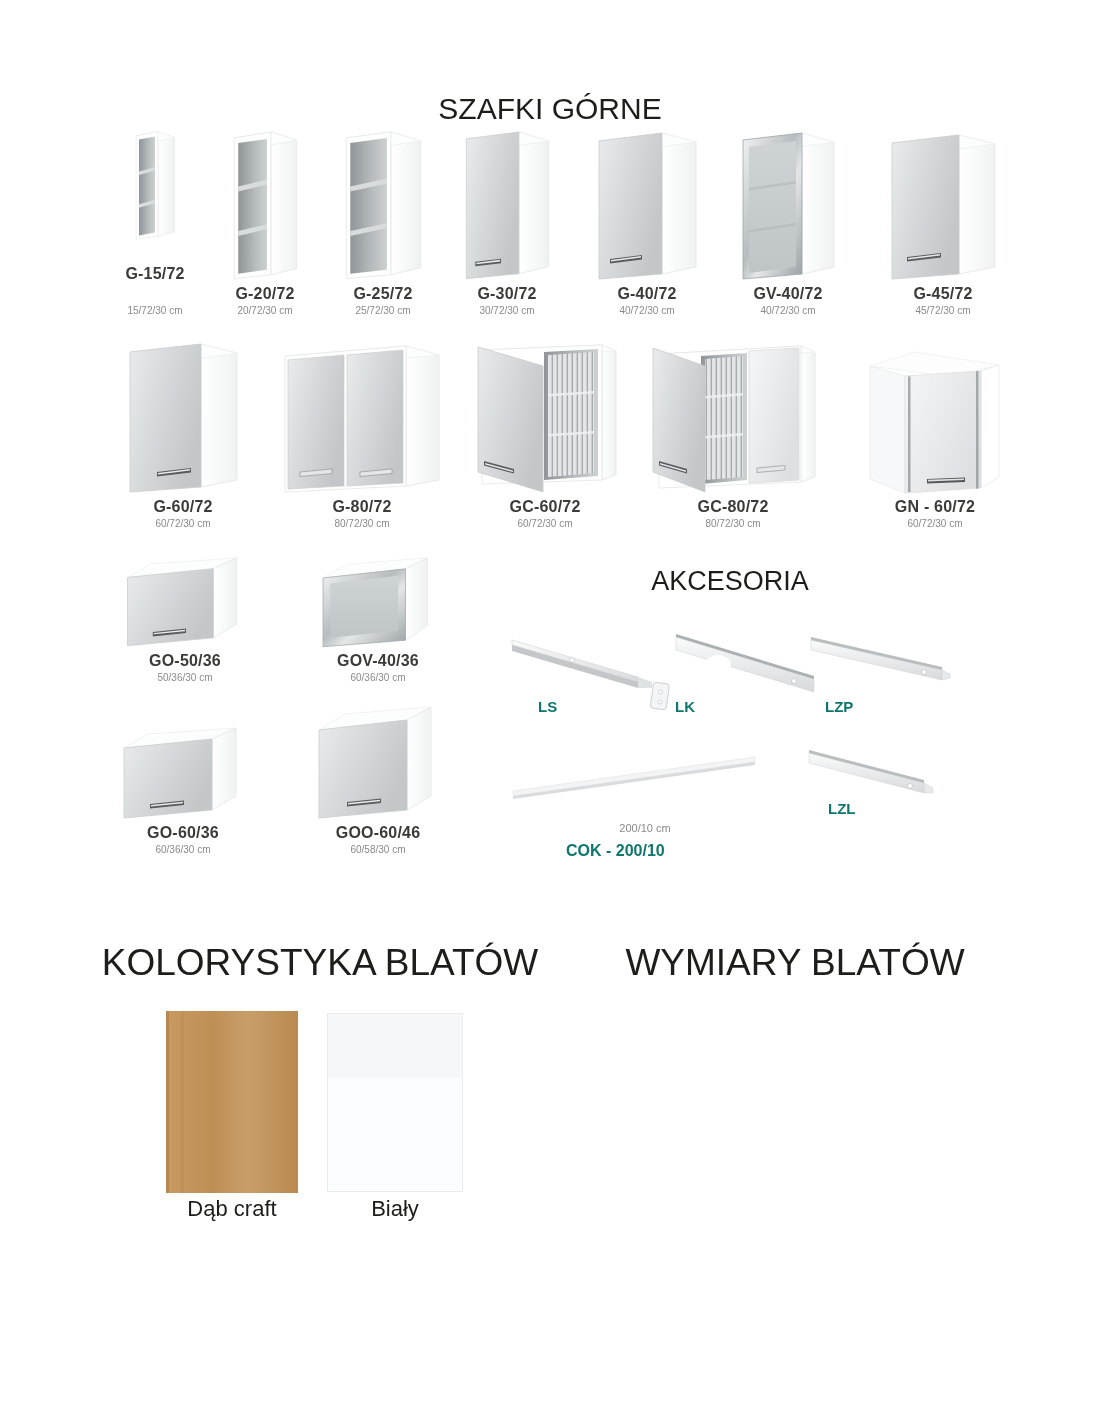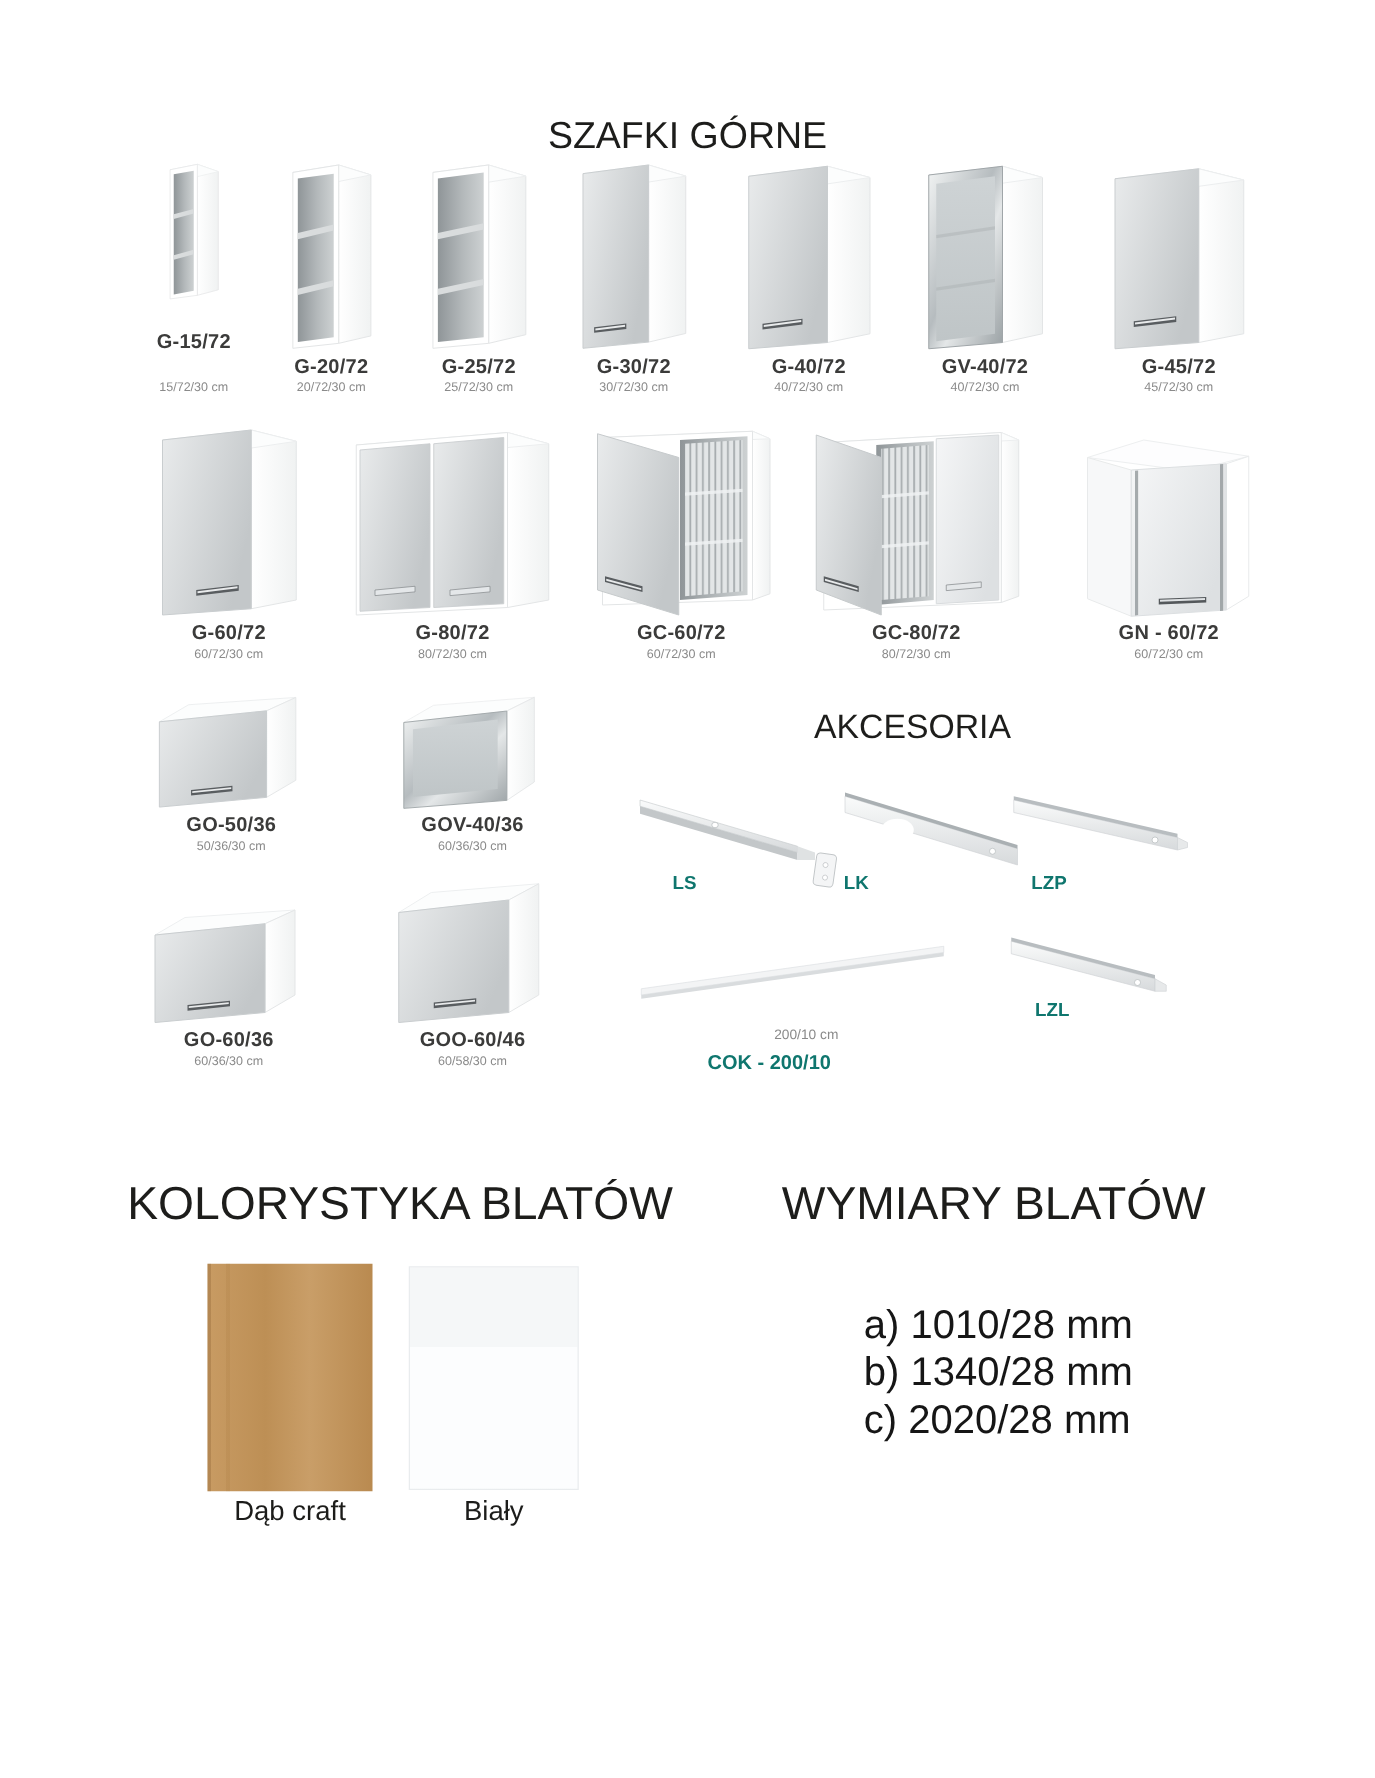--- a/index.html
+++ b/index.html
@@ -331,19 +331,14 @@
   <div class="title t-big" style="left:40px;top:942px;width:560px;">KOLORYSTYKA BLATÓW</div>
 
   <div class="swatch wood" style="left:166px;top:1011px;width:132px;height:182px;"></div>
   <div class="swatch white-top" style="left:327px;top:1013px;width:134px;height:177px;"></div>
 
   <div class="swatch-label" style="left:166px;top:1196px;width:132px;">Dąb craft</div>
   <div class="swatch-label" style="left:327px;top:1196px;width:136px;">Biały</div>
 
   <div class="title t-big" style="left:600px;top:942px;width:390px;">WYMIARY BLATÓW</div>
 
-  <div class="sizes" style="left:691px;top:1040px;">
-    <div>a) 1010/28 mm</div>
-    <div>b) 1340/28 mm</div>
-    <div>c) 2020/28 mm</div>
-  </div>
 
 </div>
 
 </body></html>

